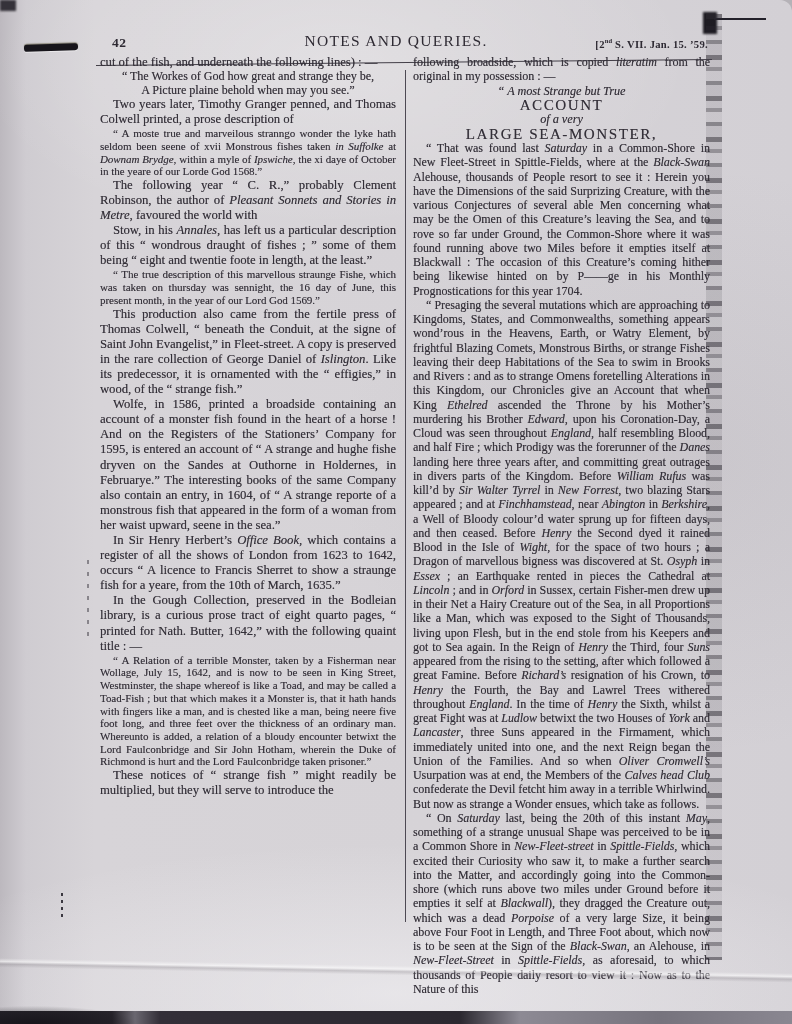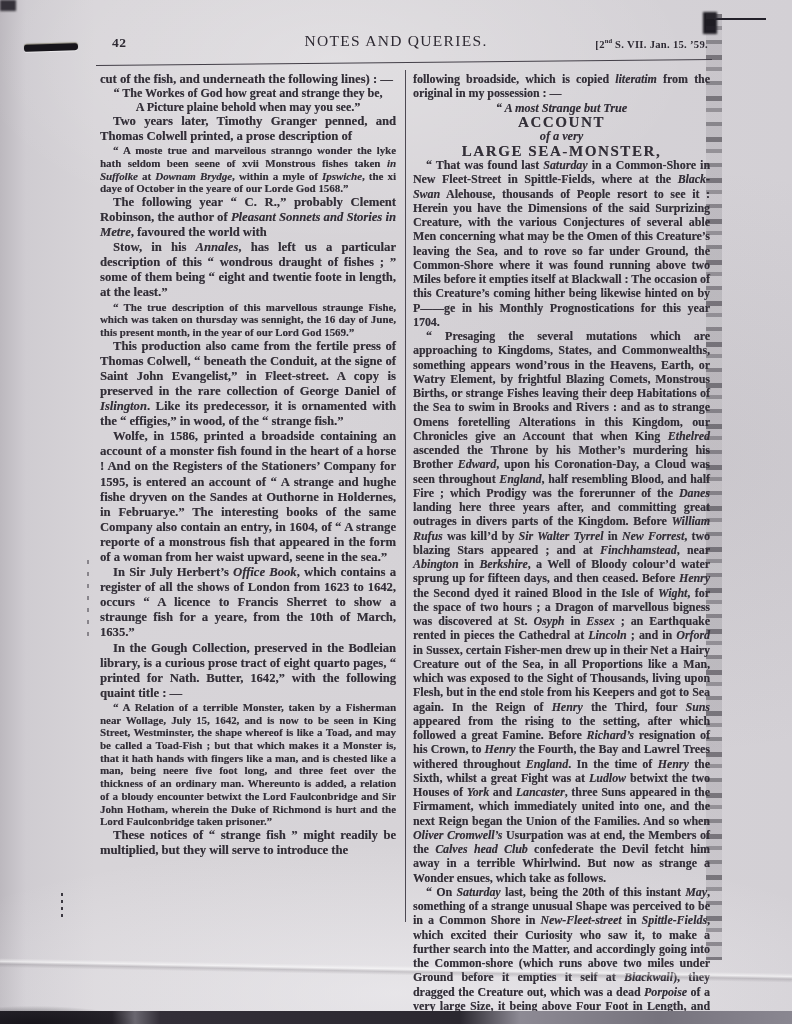--- a/index.html
+++ b/index.html
@@ -8,20 +8,21 @@
     background:#b5b2b7;
     font-family:"Liberation Serif","DejaVu Serif",serif;
   }
   .paper{
     position:absolute;inset:0;
     background:
       radial-gradient(ellipse 600px 300px at 42% 6%, rgba(255,255,255,0.28), transparent 60%),
       radial-gradient(ellipse 520px 420px at 88% 45%, rgba(120,115,125,0.10), transparent 70%),
       radial-gradient(ellipse 700px 200px at 50% 97%, rgba(245,244,247,0.55), transparent 75%),
       linear-gradient(to right,#bcb8be 0px,#cfccd1 26px,#d7d4d8 95px,#d6d3d7 430px,#d3d0d5 100%);
+    border-radius: 12px;
   }
   
   .corner-mark{position:absolute;left:0;top:0;width:16px;height:11px;background:#35323a;filter:blur(1px);}
   .staple{position:absolute;left:24px;top:44px;width:54px;height:7px;background:#17151b;border-radius:3px;transform:rotate(-2deg);box-shadow:0 1px 0 rgba(255,255,255,0.5), 0 -1px 1px rgba(90,86,60,0.6);}
   .tr-blob{position:absolute;left:703px;top:12px;width:14px;height:22px;background:#1d1b22;filter:blur(1.2px);}
   .tr-line{position:absolute;left:714px;top:18px;width:52px;height:2px;background:#23212a;}
   .edge-smudge{
     position:absolute;left:706px;top:14px;width:16px;height:946px;
     background:repeating-linear-gradient(to bottom,
       rgba(45,42,50,0.55) 0 5px, rgba(45,42,50,0.10) 5px 12px,
@@ -41,22 +42,22 @@
     background:radial-gradient(ellipse 150px 26px at 20% 100%, rgba(20,18,24,0.85), transparent 70%);}
 
   
   .pagenum{position:absolute;left:112px;top:35px;font-size:13.5px;font-weight:bold;color:#2e2a33;letter-spacing:0.5px;}
   .jtitle{position:absolute;left:50%;transform:translateX(-50%);top:32px;font-size:15.5px;font-weight:normal;letter-spacing:1.3px;color:#2e2a33;}
   .citation{position:absolute;right:84px;top:37px;font-size:10.6px;font-weight:bold;color:#2e2a33;letter-spacing:0.3px;}
   .rule{position:absolute;left:96px;top:62px;width:616px;height:1.4px;background:#433f48;transform:rotate(-0.55deg);}
   .divider{position:absolute;left:405px;top:70px;width:1.3px;height:852px;background:#4d4953;}
 
   
-  .col{position:absolute;top:72px;text-align:justify;color:#332f38;
-       text-shadow:0.2px 0.2px 0.35px rgba(51,47,56,0.5);font-weight:bold;}
+  .col{position:absolute;top:55px;text-align:justify;color:#332f38;
+       text-shadow:0.2px 0.2px 0.35px rgba(51,47,56,0.5);}
   .col.left{left:100px;width:296px;}
   .col.right{left:413px;width:297px;}
   p.blk{margin:0;}
   .body {font-size:12.6px;line-height:15.1px;}
   .small{font-size:10.9px;line-height:12.7px;margin:1px 0;}
   .verse{font-size:12px;line-height:13.4px;margin:2px 0 2px 14px;text-align:center;}
   .bodyr{font-size:11.9px;line-height:14.25px;}
   .chead-i{font-size:12.2px;font-style:italic;text-align:center;line-height:14.4px;margin:1px 0;}
   .chead-c{font-size:15px;letter-spacing:1.6px;text-align:center;line-height:14.4px;margin:1px 0;}
   .ind{text-indent:13px;}
@@ -84,21 +85,21 @@
   <div class="col left">
       <p class="blk body"><span>cut of the fish, and underneath the following lines) : —</span></p>
       <p class="blk verse"><span>“ The Workes of God how great and strange they be,</span><br><span>A Picture plaine behold when may you see.”</span></p>
       <p class="blk body ind"><span>Two years later, Timothy Granger penned, and Thomas Colwell printed, a prose description of</span></p>
       <p class="blk small ind"><span>“ A moste true and marveilous stranngo wonder the lyke hath seldom been seene of xvii Monstrous fishes taken </span><span class="it">in Suffolke</span><span> at </span><span class="it">Downam Brydge</span><span>, within a myle of </span><span class="it">Ipswiche</span><span>, the xi daye of October in the yeare of our Lorde God 1568.”</span></p>
       <p class="blk body ind"><span>The following year “ C. R.,” probably Clement Robinson, the author of </span><span class="it">Pleasant Sonnets and Stories in Metre</span><span>, favoured the world with</span></p>
       <p class="blk body ind"><span>Stow, in his </span><span class="it">Annales</span><span>, has left us a particular description of this “ wondrous draught of fishes ; ” some of them being “ eight and twentie foote in length, at the least.”</span></p>
       <p class="blk small ind"><span>“ The true description of this marvellous straunge Fishe, which was taken on thursday was sennight, the 16 day of June, this present month, in the year of our Lord God 1569.”</span></p>
       <p class="blk body ind"><span>This production also came from the fertile press of Thomas Colwell, “ beneath the Conduit, at the signe of Saint John Evangelist,” in Fleet-street.  A copy is preserved in the rare collection of George Daniel of </span><span class="it">Islington</span><span>.  Like its predecessor, it is ornamented with the “ effigies,” in wood, of the “ strange fish.”</span></p>
       <p class="blk body ind"><span>Wolfe, in 1586, printed a broadside containing an account of a monster fish found in the heart of a horse !  And on the Registers of the Stationers’ Company for 1595, is entered an account of “ A strange and hughe fishe dryven on the Sandes at Outhorne in Holdernes, in Februarye.”  The interesting books of the same Company also contain an entry, in 1604, of “ A strange reporte of a monstrous fish that appeared in the form of a woman from her waist upward, seene in the sea.”</span></p>
-      <p class="blk body ind"><span>In Sir July Herbert’s </span><span class="it">Office Book</span><span>, which contains a register of all the shows of London from 1623 to 1642, occurs “ A licence to Francis Sherret to show a straunge fish for a yeare, from the 10th of March, 1635.”</span></p>
+      <p class="blk body ind"><span>In Sir Henry Herbert’s </span><span class="it">Office Book</span><span>, which contains a register of all the shows of London from 1623 to 1642, occurs “ A licence to Francis Sherret to show a straunge fish for a yeare, from the 10th of March, 1635.”</span></p>
       <p class="blk body ind"><span>In the Gough Collection, preserved in the Bodleian library, is a curious prose tract of eight quarto pages, “ printed for Nath. Butter, 1642,” with the following quaint title : —</span></p>
       <p class="blk small ind"><span>“ A Relation of a terrible Monster, taken by a Fisherman near Wollage, July 15, 1642, and is now to be seen in King Street, Westminster, the shape whereof is like a Toad, and may be called a Toad-Fish ; but that which makes it a Monster is, that it hath hands with fingers like a man, and is chested like a man, being neere five foot long, and three feet over the thickness of an ordinary man.  Whereunto is added, a relation of a bloudy encounter betwixt the Lord Faulconbridge and Sir John Hotham, wherein the Duke of Richmond is hurt and the Lord Faulconbridge taken prisoner.”</span></p>
       <p class="blk body ind"><span>These notices of “ strange fish ” might readily be multiplied, but they will serve to introduce the</span></p>
     </div>
   <div class="col right">
       <p class="blk bodyr"><span>following broadside, which is copied </span><span class="it">literatim</span><span> from the original in my possession : —</span></p>
       <p class="blk chead-i"><span class="it">“ A most Strange but True</span></p>
       <p class="blk chead-c"><span>ACCOUNT</span></p>
       <p class="blk chead-i"><span class="it">of a very</span></p>
       <p class="blk chead-c"><span>LARGE SEA-MONSTER,</span></p>

